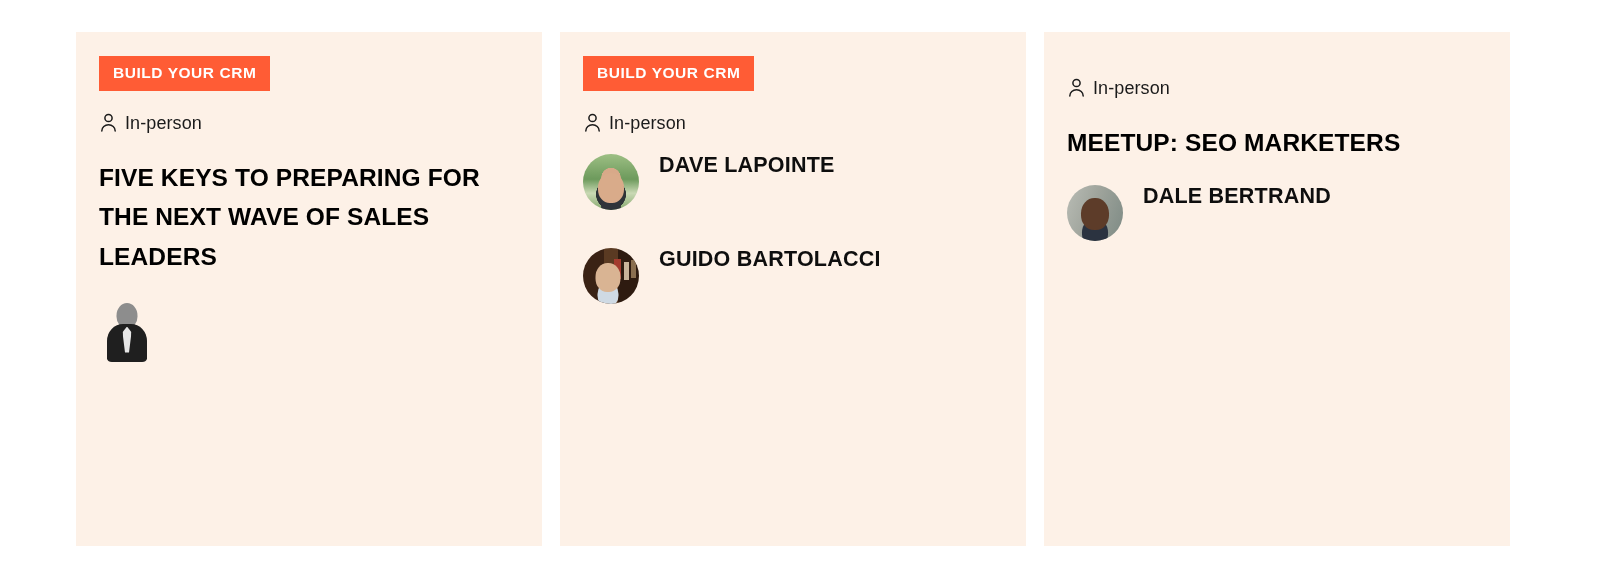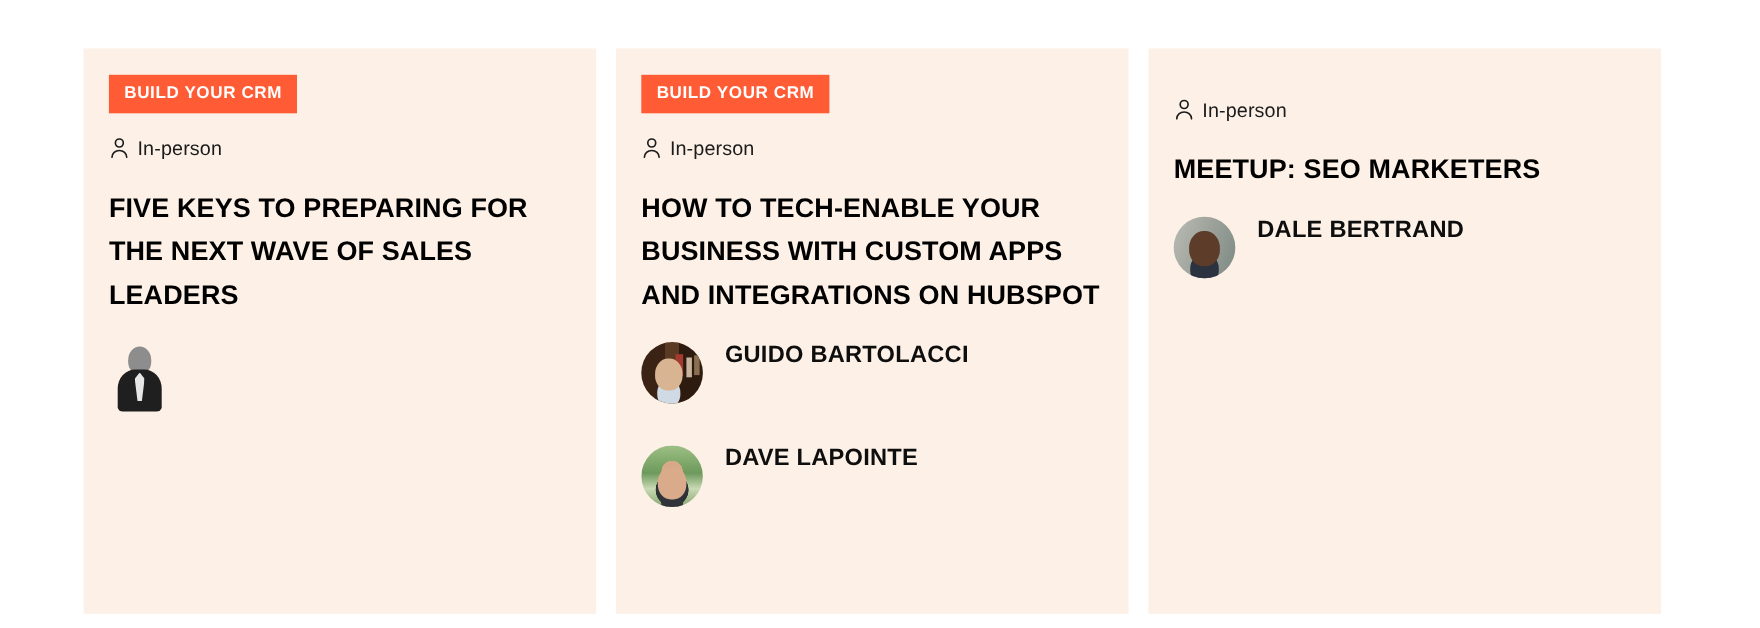--- a/index.html
+++ b/index.html
@@ -9,21 +9,21 @@
     width: 1600px;
     height: 571px;
     background: #ffffff;
     font-family: "Liberation Sans", sans-serif;
     overflow: hidden;
   }
 
   .cards-grid {
     position: absolute;
     left: 76px;
-    top: 44px;
+    top: 32px;
     width: 1448px;
     height: 514px;
     display: flex;
     gap: 18px;
   }
 
   .event-card {
     width: 466px;
     height: 514px;
     background: #FDF1E7;
@@ -221,30 +221,29 @@
     <span class="badge orange">BUILD YOUR CRM</span>
 
     <div class="format-row">
       <svg class="person-icon" viewBox="0 0 17 19" fill="none">
         <circle cx="8.5" cy="5" r="3.6" stroke="#1B1B1B" stroke-width="1.5"></circle>
         <path d="M1.8 18c0-3.7 3-6.2 6.7-6.2S15.2 14.3 15.2 18" stroke="#1B1B1B" stroke-width="1.5" stroke-linecap="round"></path>
       </svg>
       <span class="format-label">In-person</span>
     </div>
 
-    <h3 class="card-title">HOW TO TECH-ENABLE YOUR BUSINESS WITH CUSTOM APPS AND INTEGRATIONS ON HUBSPOT</h3>
 
     <div class="speakers">
+      <div class="speaker-row">
+        <div class="avatar avatar-dave"></div>
+        <span class="speaker-name">DAVE LAPOINTE</span>
+      </div>
       <div class="speaker-row">
         <div class="avatar avatar-guido"></div>
         <span class="speaker-name">GUIDO BARTOLACCI</span>
-      </div>
-      <div class="speaker-row">
-        <div class="avatar avatar-dave"></div>
-        <span class="speaker-name">DAVE LAPOINTE</span>
       </div>
     </div>
   </div>
 
   <div class="event-card">
 
     <div class="format-row">
       <svg class="person-icon" viewBox="0 0 17 19" fill="none">
         <circle cx="8.5" cy="5" r="3.6" stroke="#1B1B1B" stroke-width="1.5"></circle>
         <path d="M1.8 18c0-3.7 3-6.2 6.7-6.2S15.2 14.3 15.2 18" stroke="#1B1B1B" stroke-width="1.5" stroke-linecap="round"></path>

